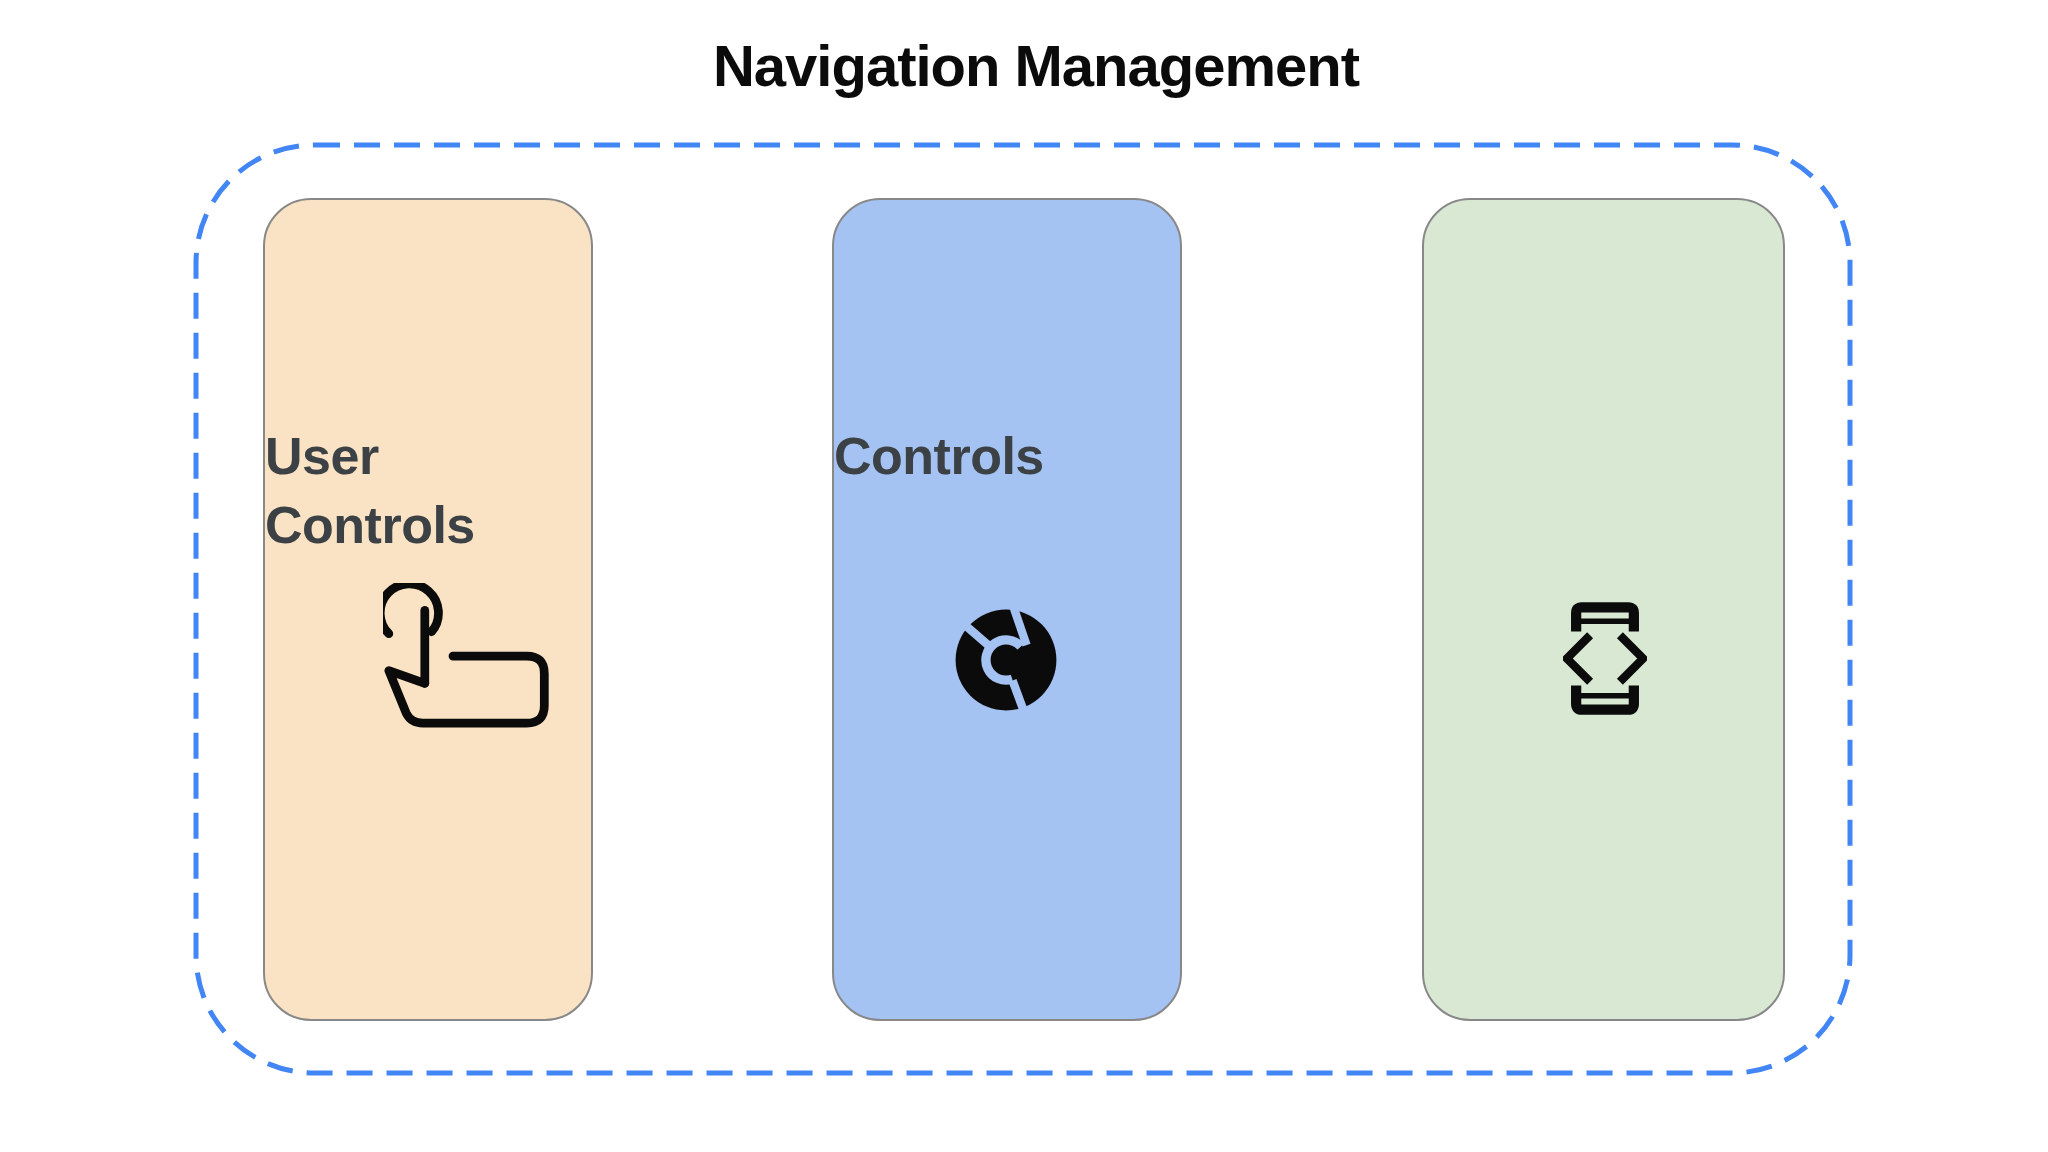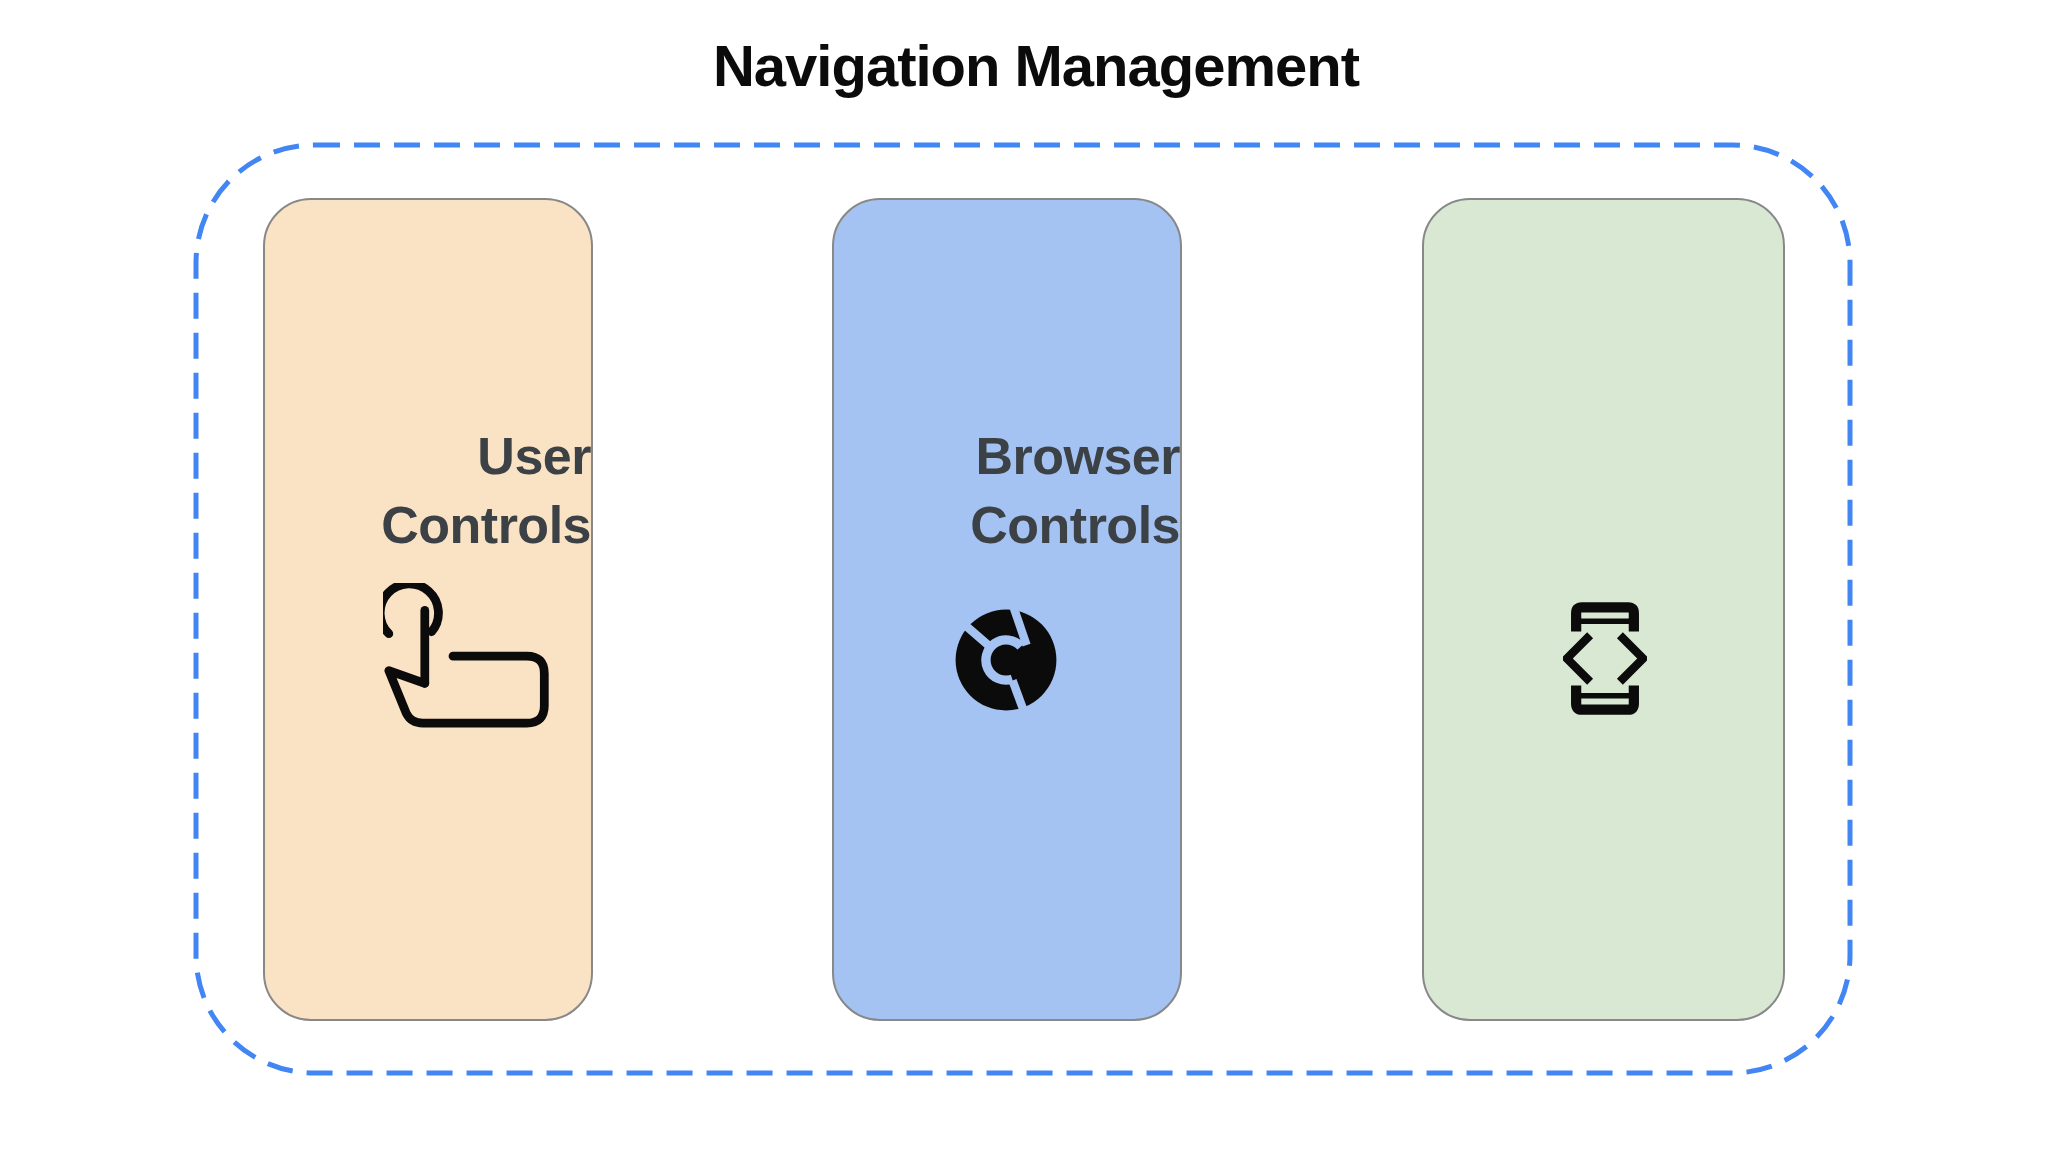--- a/index.html
+++ b/index.html
@@ -29,21 +29,21 @@
     border:2px solid #888888;
     border-radius:48px;
     box-sizing:border-box;
   }
   .card-user-actions{left:263px;width:330px;background:#FAE2C4;}
   .card-browser-decisions{left:832px;width:350px;background:#A4C2F2;}
   .card-developer-controls{left:1422px;width:363px;background:#D8E8D3;}
   .card-label{
     position:absolute;
     top:222px;left:0;right:0;
-    text-align:right;
+    text-align:left;
     font-size:52px;
     font-weight:bold;
     line-height:69px;
     letter-spacing:-0.5px;
     color:#3C4145;
   }
   .card-label span{display:block;}
   .card-icon{position:absolute;}
   .icon-touch{left:118px;top:383px;width:172px;height:150px;}
   .icon-chrome{left:116px;top:404px;width:112px;height:112px;}
@@ -69,21 +69,20 @@
       <g fill="none" stroke="#0b0b0b" stroke-width="9">
         <path d="M 6 50 A 30 30 0 1 1 50 48" stroke-linecap="round"></path>
         <path d="M 43 26 L 43 101" stroke-linecap="round"></path>
         <path d="M 43 101 L 6 88 L 24 132 Q 29 142 41 142 L 148 142 Q 166 142 166 124 L 166 91 Q 166 73 148 73 L 72 73" stroke-linecap="round" stroke-linejoin="round"></path>
       </g>
     </svg>
   </div>
 
   <div class="card card-browser-decisions">
     <div class="card-label">
-      <span>Browser</span>
       <span>Controls</span>
     </div>
     <svg class="card-icon icon-chrome" viewBox="-60 -60 120 120" xmlns="http://www.w3.org/2000/svg" aria-hidden="true">
       <circle cx="0" cy="0" r="54" fill="#0b0b0b"></circle>
       <g stroke="#A4C2F2" fill="none">
         <path d="M -48 -41 L -18 -15" stroke-width="9"></path>
         <path d="M 8 -57 L 22 -16" stroke-width="9"></path>
         <path d="M 7 22 L 21 60" stroke-width="9"></path>
         <path d="M 15.6 -14 A 21 21 0 1 0 6.5 20" stroke-width="11"></path>
       </g>

